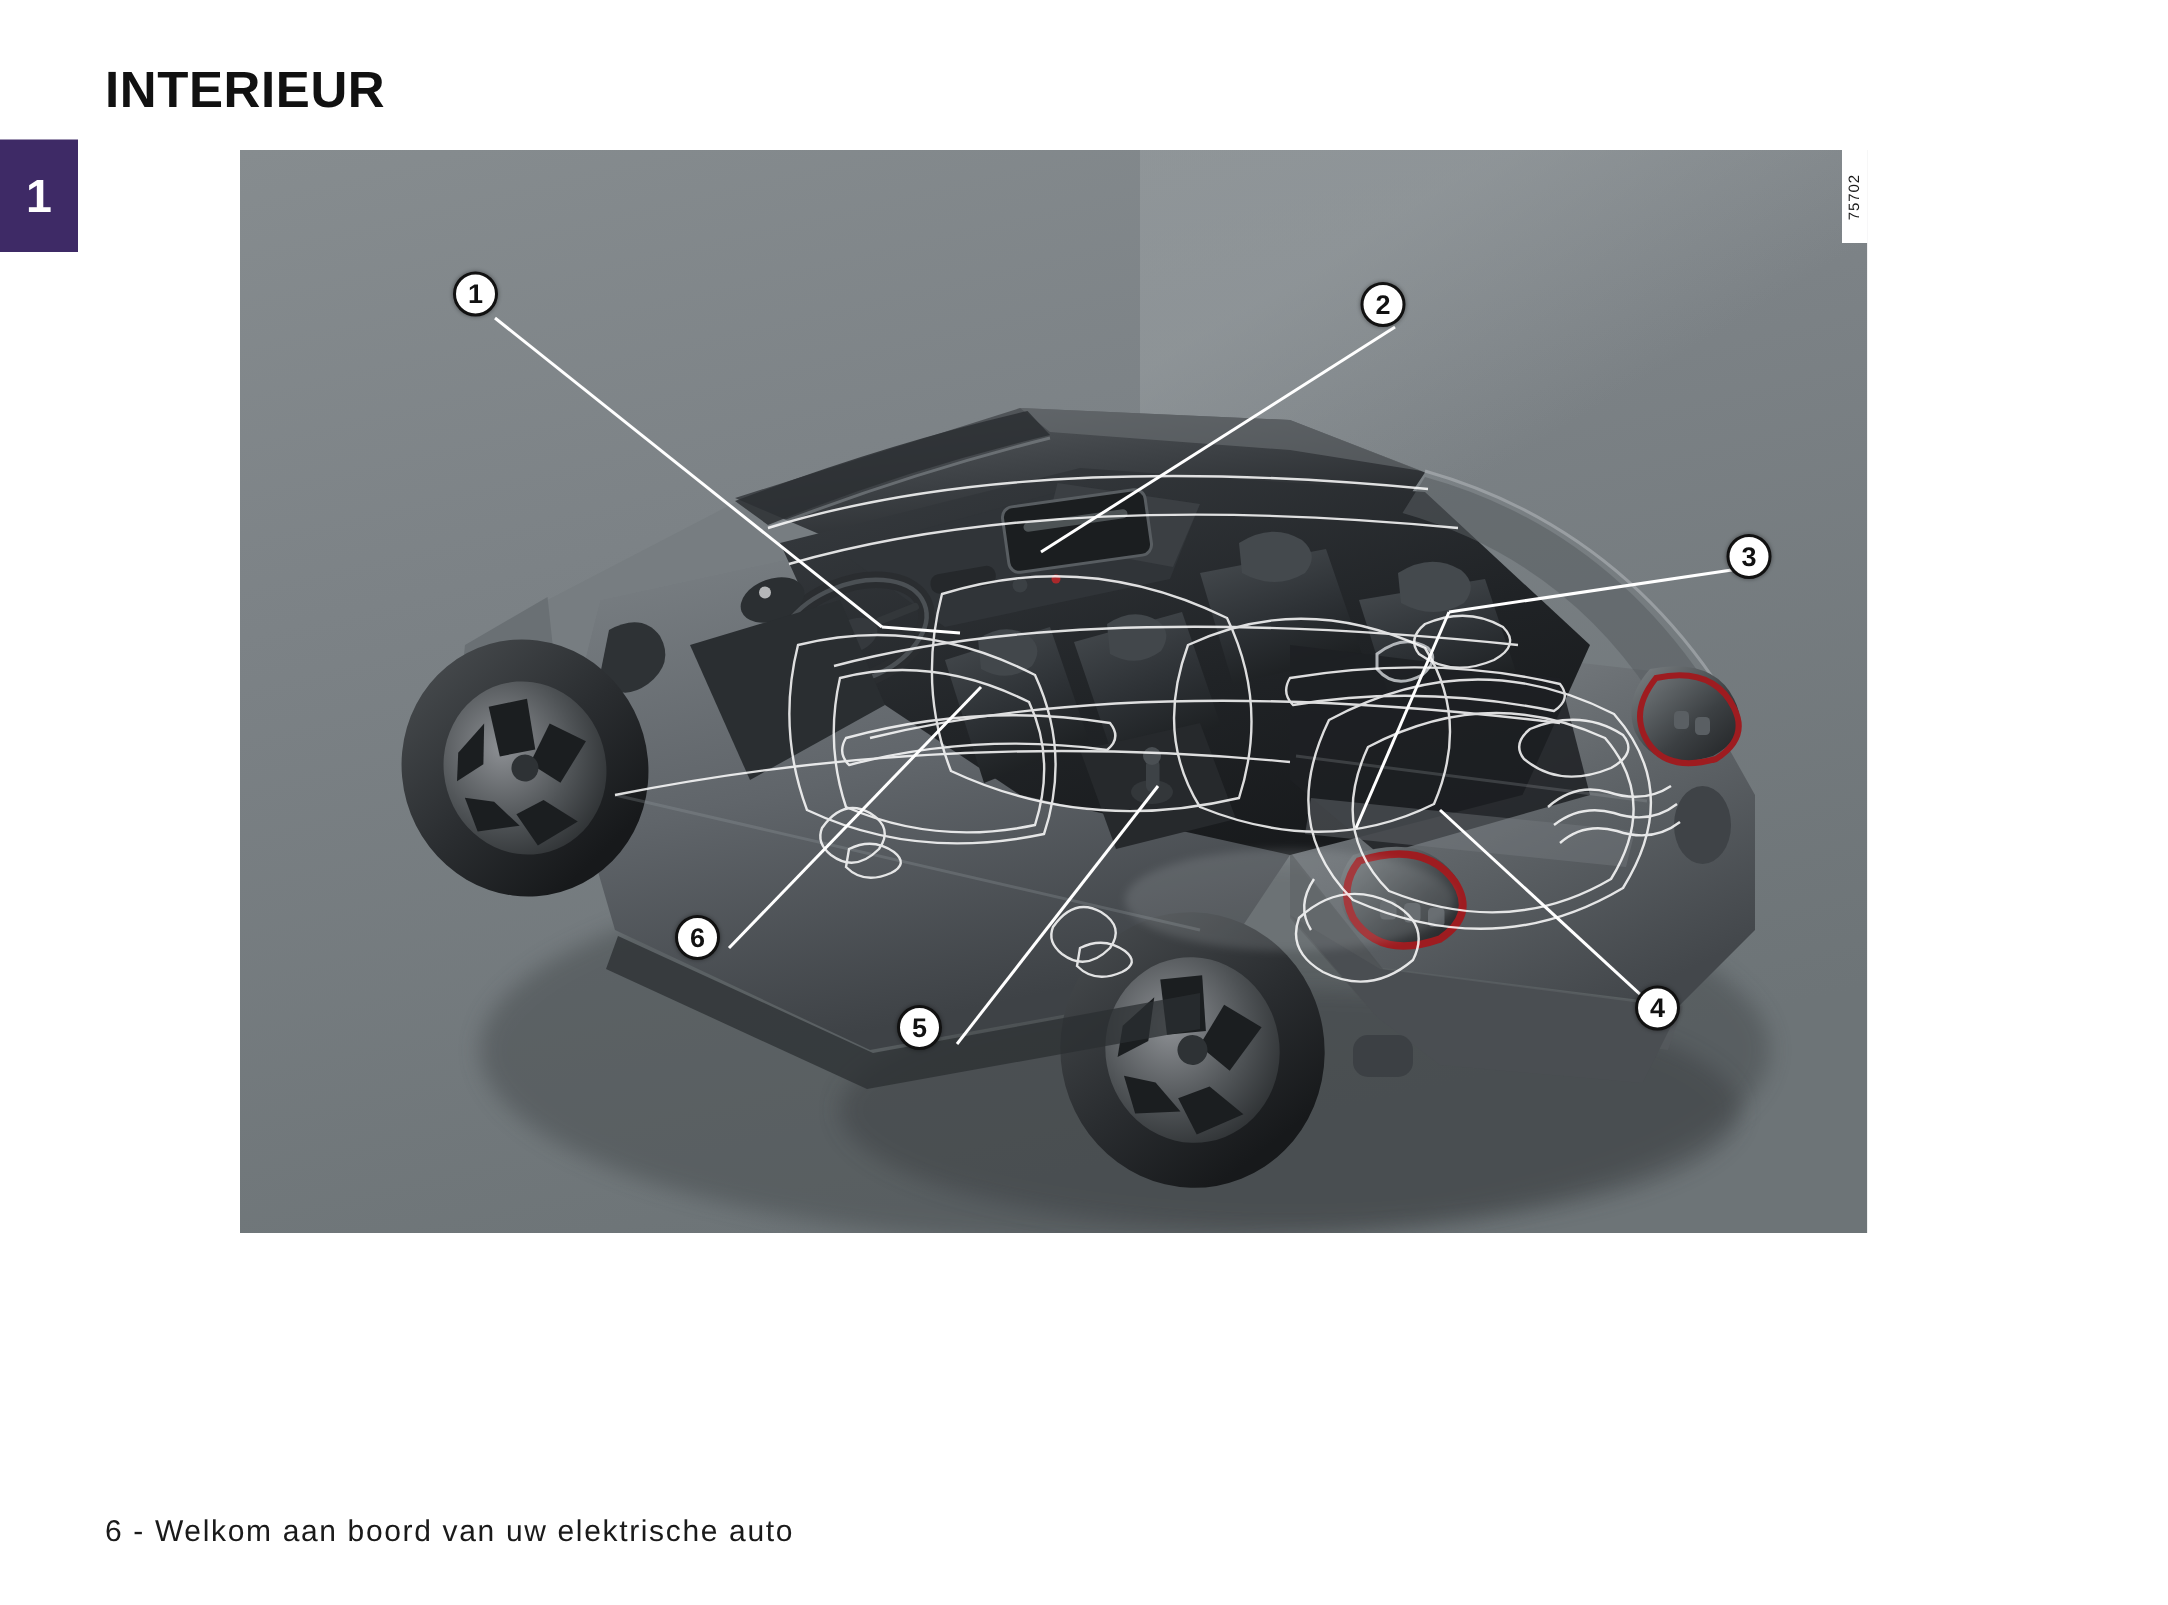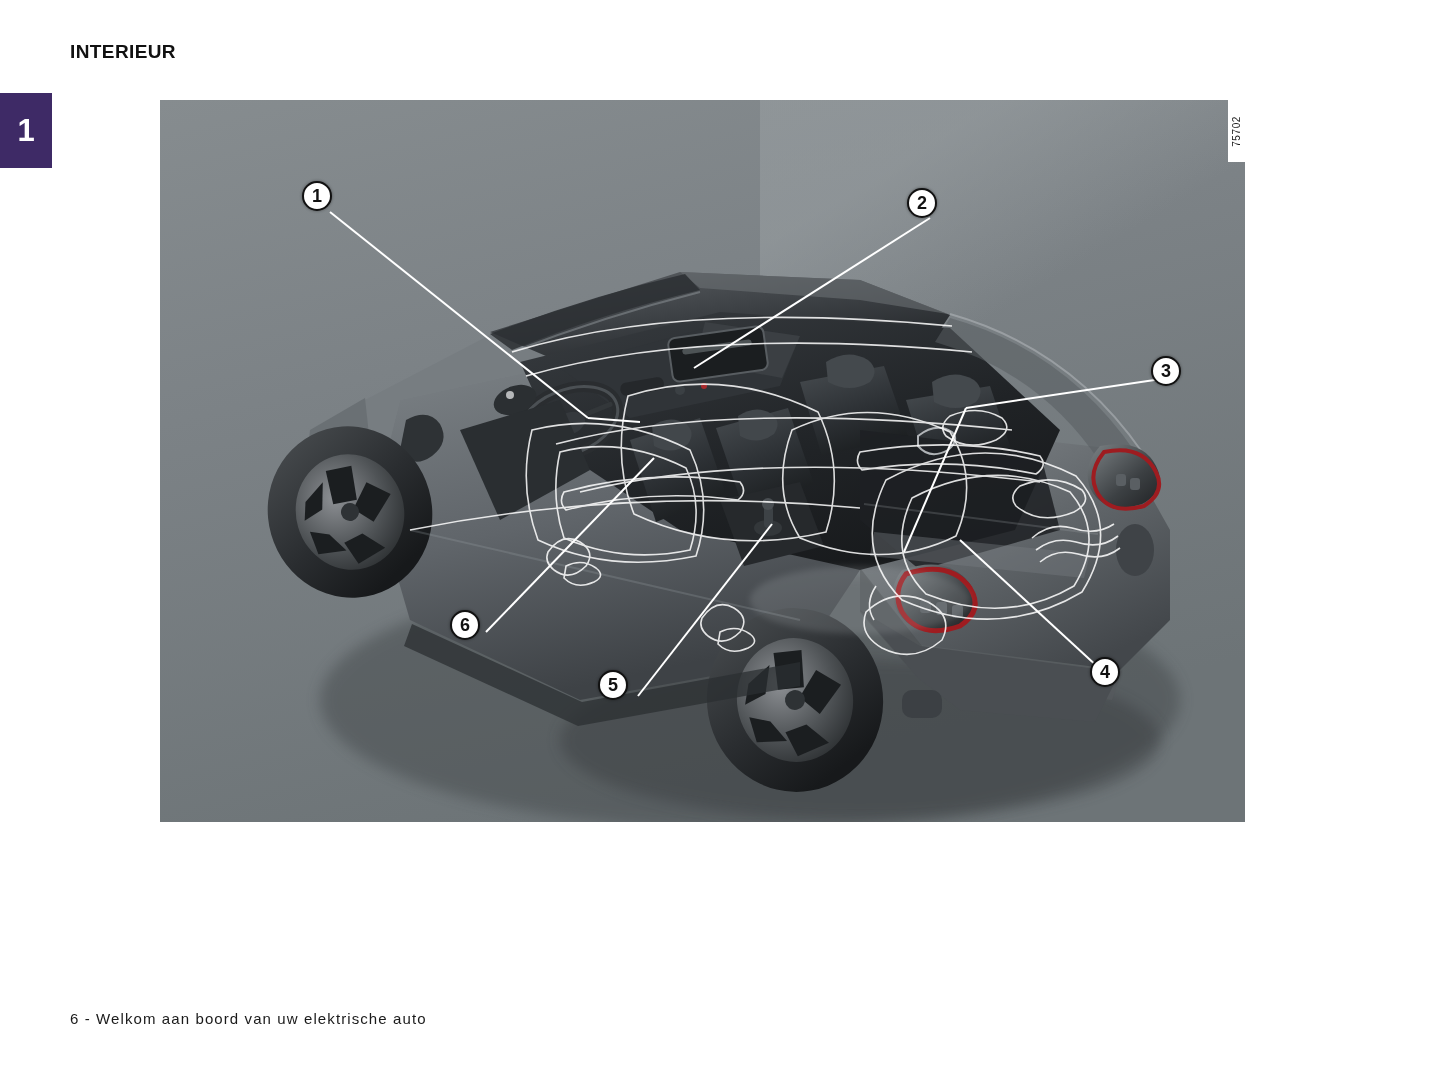--- a/index.html
+++ b/index.html
@@ -34,21 +34,21 @@
     font-weight: bold;
     line-height: 1;
     letter-spacing: 0px;
   }
 
   
   #page-title {
     position: absolute;
     left: 70px;
     top: 41px;
-    font-size: 19px;
+    font-size: 34px;
     font-weight: bold;
     letter-spacing: 0.4px;
     color: #111111;
   }
 
   
   #figure {
     position: absolute;
     left: 160px;
     top: 100px;
@@ -102,21 +102,21 @@
     color: #111111;
     z-index: 5;
     box-shadow: 0 0 3px rgba(0,0,0,0.45);
   }
 
   
   #footer {
     position: absolute;
     left: 70px;
     top: 1010px;
-    font-size: 15px;
+    font-size: 20px;
     letter-spacing: 1.1px;
     color: #1a1a1a;
   }
 </style>
 </head>
 <body>
 
 <div id="chapter-tab" style="background: rgb(62, 42, 102);">
   <span class="num">1</span>
 </div>

